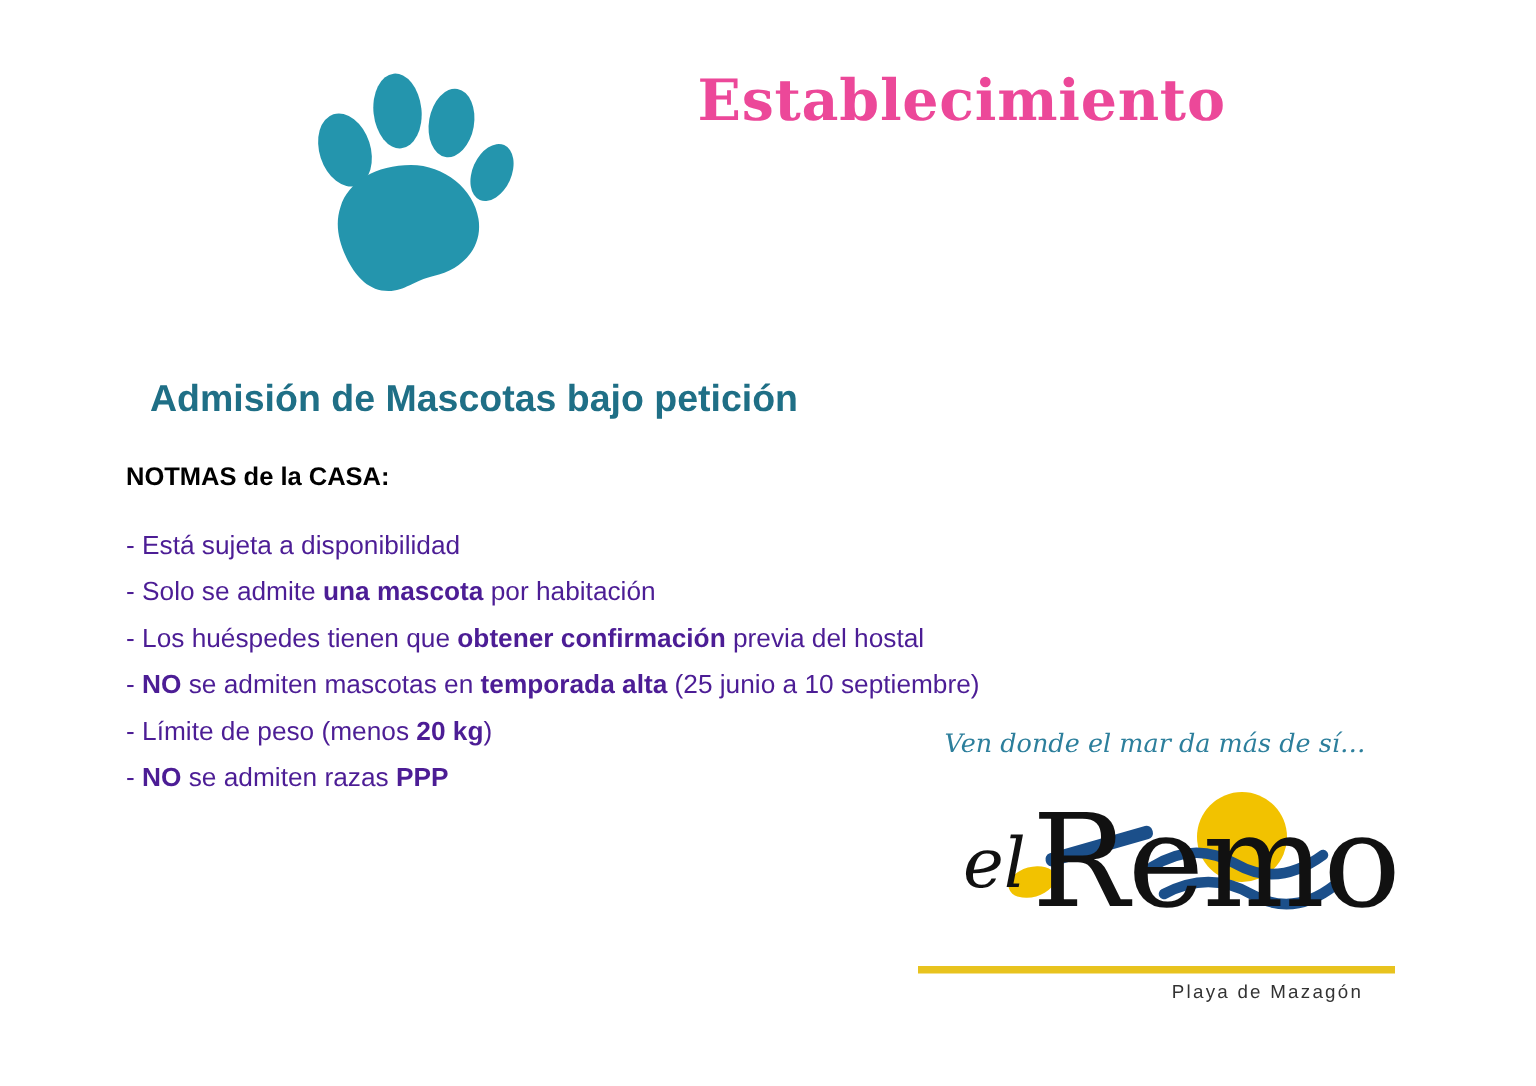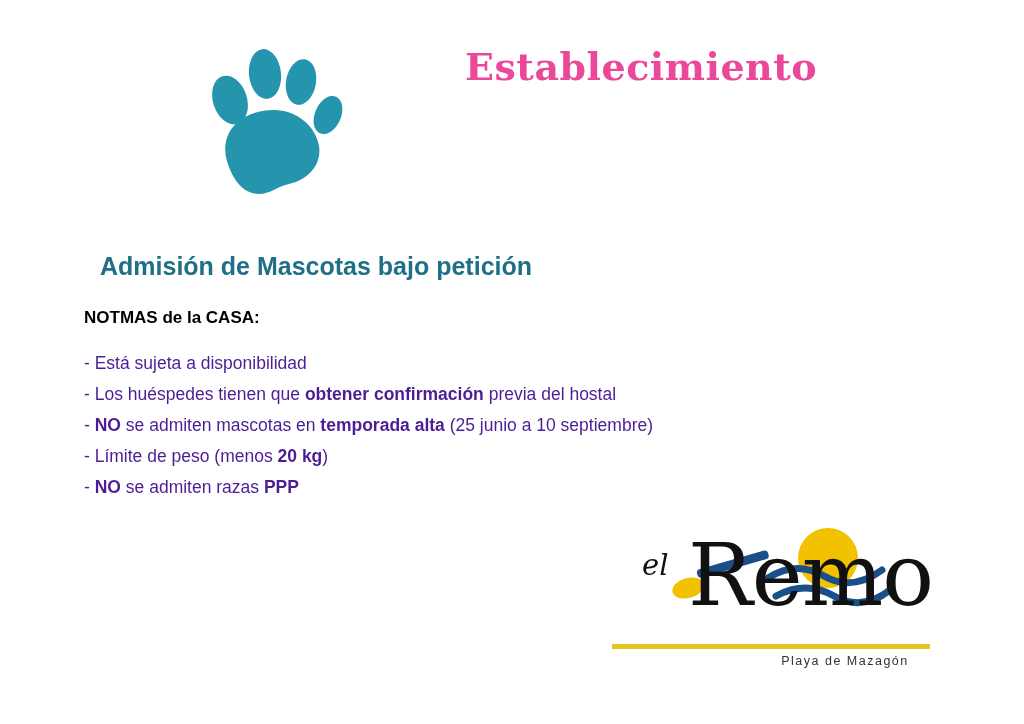--- a/index.html
+++ b/index.html
@@ -120,21 +120,21 @@
     color: #2d7f9c;
     white-space: nowrap;
   }
 
   .logo-el {
     position: absolute;
     left: 42px;
     top: 62px;
     font-family: "DejaVu Serif", serif;
     font-style: italic;
-    font-size: 29px;
+    font-size: 46px;
     color: #111111;
   }
 
   .logo-remo {
     position: absolute;
     left: 88px;
     top: 46px;
     font-family: "DejaVu Serif", serif;
     font-size: 86px;
     letter-spacing: -1px;
@@ -184,28 +184,30 @@
     <div class="title-establecimiento">Establecimiento</div>
 
   </div>
 
   <div class="subtitle">Admisión de Mascotas bajo petición</div>
 
   <div class="rules-heading">NOTMAS de la CASA:</div>
 
   <div class="rules-list" id="rules-list">
       <div class="rule"><span>- Está sujeta a disponibilidad</span></div>
+      <div class="rule"><span>- Solo se admite </span><b>una mascota</b><span> por habitación</span></div>
       <div class="rule"><span>- Los huéspedes tienen que </span><b>obtener confirmación</b><span> previa del hostal</span></div>
       <div class="rule"><span>- </span><b>NO</b><span> se admiten mascotas en </span><b>temporada alta</b><span> (25 junio a 10 septiembre)</span></div>
       <div class="rule"><span>- Límite de peso (menos </span><b>20 kg</b><span>)</span></div>
       <div class="rule"><span>- </span><b>NO</b><span> se admiten razas </span><b>PPP</b></div>
     </div>
 
   <div class="logo">
 
+    <div class="logo-tagline">Ven donde el mar da más de sí…</div>
 
     <svg class="logo-art" width="340" height="200" viewBox="0 0 340 200" style="position:absolute;left:0;top:0;" xmlns="http://www.w3.org/2000/svg">
 
       <circle cx="228" cy="72" r="30" fill="#f2c200"></circle>
 
       <g fill="none" stroke="#1b4f8a" stroke-width="7" stroke-linecap="round">
         <path d="M168 92 q28 -18 56 -2 q28 16 58 -6"></path>
         <path d="M176 110 q30 -16 58 0 q28 16 56 -6"></path>
       </g>
 

